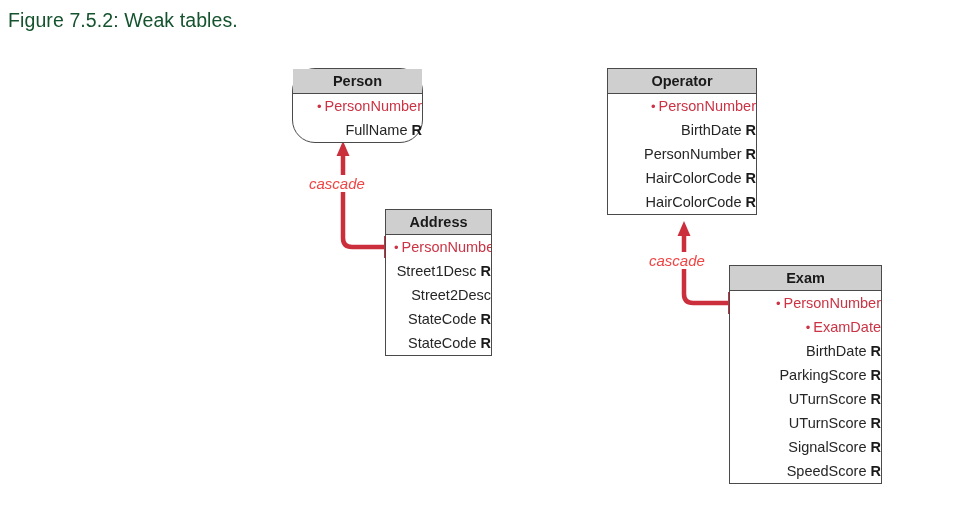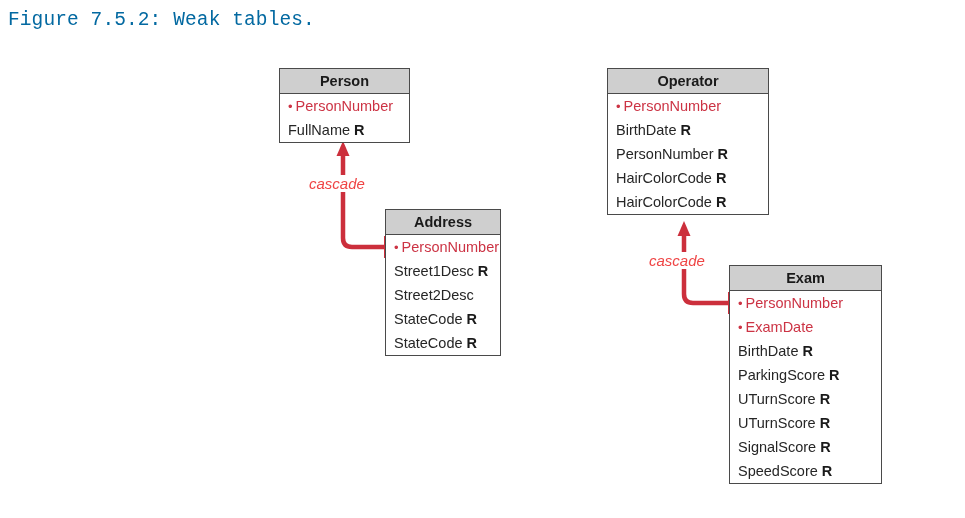--- a/index.html
+++ b/index.html
@@ -15,24 +15,23 @@
     font-family: "Liberation Sans", sans-serif;
     -webkit-font-smoothing: antialiased;
   }
 
   
   #figure-caption {
     position: absolute;
     left: 8px;
     top: 9px;
     font-size: 19.5px;
-    color: #0369a1;
+    color: #14532d;
     letter-spacing: 0.1px;
     white-space: nowrap;
-    font-family: Liberation Mono, monospace;
   }
 
   
   .entity {
     position: absolute;
     box-sizing: border-box;
     background: #ffffff;
     border: 1.5px solid #4a4a4a;
     z-index: 3;
   }
@@ -55,43 +54,44 @@
   }
   .attr {
     box-sizing: border-box;
     height: 24px;
     line-height: 24px;
     padding-left: 8px;
     font-size: 14.5px;
     color: #262626;
     white-space: nowrap;
     overflow: hidden;
+    text-align: right;
   }
   .attr.key {
     color: #cc3344;
   }
   .attr .bullet {
     display: inline-block;
     vertical-align: middle;
     margin-right: 3px;
     position: relative;
     top: -1px;
     font-size: 13px;
     line-height: 1;
     color: #cc3344;
   }
   .attr .req {
     font-weight: bold;
     color: #1a1a1a;
   }
 
   
-  #entity-person   { left: 279px; top: 68px;  width: 131px; }
-  #entity-address  { left: 385px; top: 209px; width: 116px; }
-  #entity-operator { left: 607px; top: 68px;  width: 162px; }
+  #entity-person   { left: 292px; top: 68px;  width: 131px; border-radius: 23px; }
+  #entity-address  { left: 385px; top: 209px; width: 107px; }
+  #entity-operator { left: 607px; top: 68px;  width: 150px; }
   #entity-exam     { left: 729px; top: 265px; width: 153px; }
 
   
   .connector {
     position: absolute;
     z-index: 1;
     pointer-events: none;
   }
   .connector svg { display: block; overflow: visible; }
 

